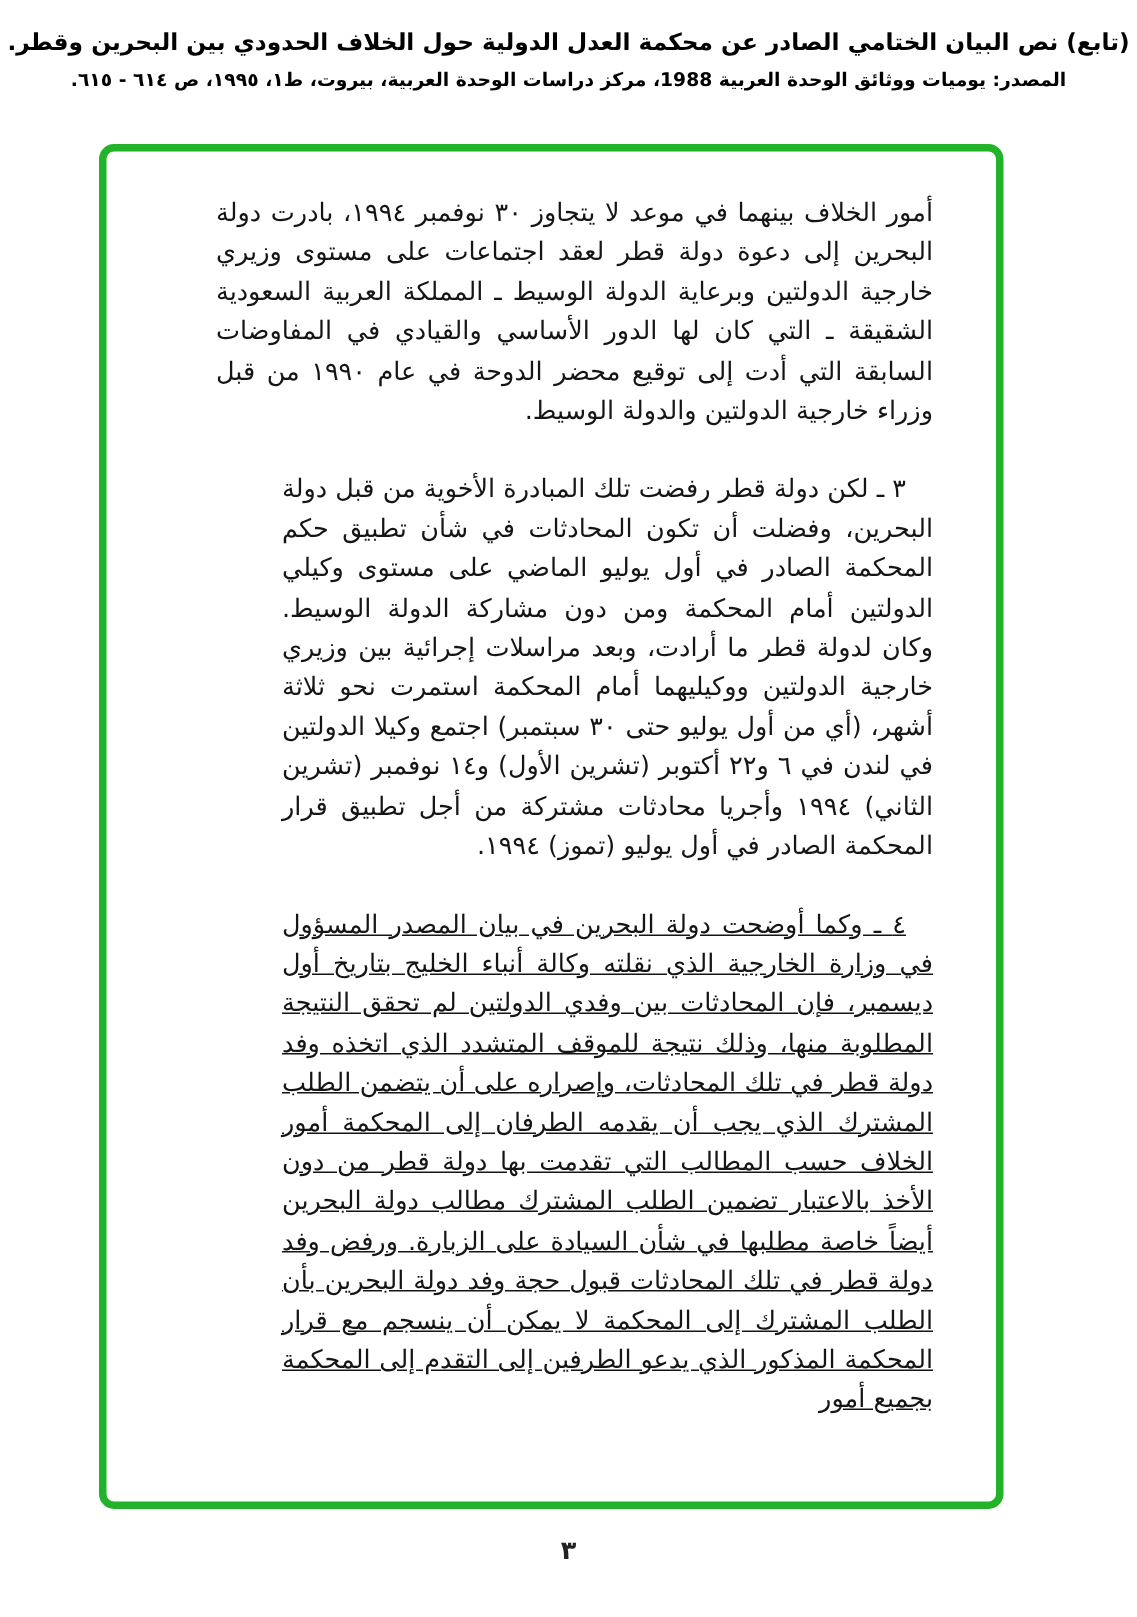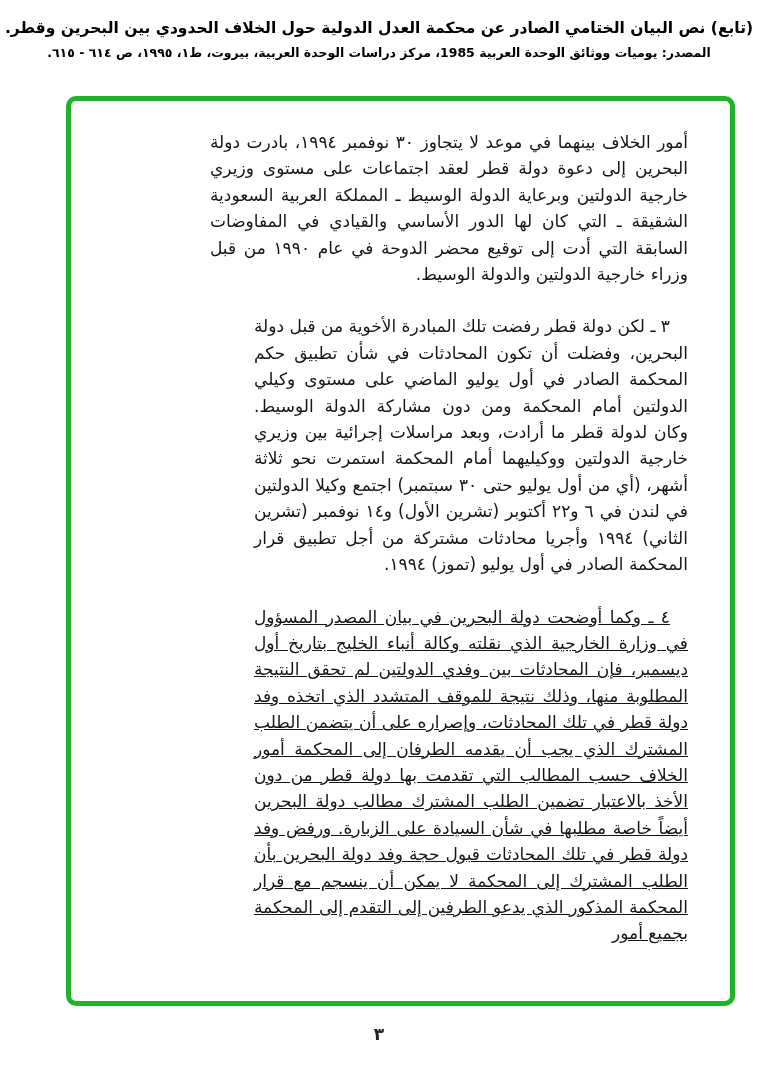--- a/index.html
+++ b/index.html
@@ -30,21 +30,21 @@
   .header-source {
     font-size: 12.5px;
     font-weight: bold;
     margin-top: 4px;
     color: #000000;
   }
   .frame {
     position: absolute;
     left: 66px;
     top: 96px;
-    width: 669px;
+    width: 603px;
     height: 910px;
     border: 5px solid var(--accent, #22b32b);
     border-radius: 10px;
     background: #ffffff;
   }
   .textcol {
     position: absolute;
     top: 28px;
     right: 42px;
     width: 478px;
@@ -69,21 +69,21 @@
     color: #222222;
   }
 </style>
 </head>
 <body>
 
 <div class="page">
 
   <div class="header">
     <div class="header-title">(تابع) نص البيان الختامي الصادر عن محكمة العدل الدولية حول الخلاف الحدودي بين البحرين وقطر.</div>
-    <div class="header-source">المصدر: يوميات ووثائق الوحدة العربية 1985، مركز دراسات الوحدة العربية، بيروت، ط١، ١٩٩٥، ص ٦١٤ - ٦١٥.</div>
+    <div class="header-source">المصدر: يوميات ووثائق الوحدة العربية 1988، مركز دراسات الوحدة العربية، بيروت، ط١، ١٩٩٥، ص ٦١٤ - ٦١٥.</div>
   </div>
 
   <div class="frame">
     <div class="textcol">
       <p class="para">أمور الخلاف بينهما في موعد لا يتجاوز ٣٠ نوفمبر ١٩٩٤، بادرت دولة البحرين إلى دعوة دولة قطر لعقد اجتماعات على مستوى وزيري خارجية الدولتين وبرعاية الدولة الوسيط ـ المملكة العربية السعودية الشقيقة ـ التي كان لها الدور الأساسي والقيادي في المفاوضات السابقة التي أدت إلى توقيع محضر الدوحة في عام ١٩٩٠ من قبل وزراء خارجية الدولتين والدولة الوسيط.</p>
       <p class="para">٣ ـ لكن دولة قطر رفضت تلك المبادرة الأخوية من قبل دولة البحرين، وفضلت أن تكون المحادثات في شأن تطبيق حكم المحكمة الصادر في أول يوليو الماضي على مستوى وكيلي الدولتين أمام المحكمة ومن دون مشاركة الدولة الوسيط. وكان لدولة قطر ما أرادت، وبعد مراسلات إجرائية بين وزيري خارجية الدولتين ووكيليهما أمام المحكمة استمرت نحو ثلاثة أشهر، (أي من أول يوليو حتى ٣٠ سبتمبر) اجتمع وكيلا الدولتين في لندن في ٦ و٢٢ أكتوبر (تشرين الأول) و١٤ نوفمبر (تشرين الثاني) ١٩٩٤ وأجريا محادثات مشتركة من أجل تطبيق قرار المحكمة الصادر في أول يوليو (تموز) ١٩٩٤.</p>
       <p class="para gap-lg">٤ ـ وكما أوضحت دولة البحرين في بيان المصدر المسؤول في وزارة الخارجية الذي نقلته وكالة أنباء الخليج بتاريخ أول ديسمبر، فإن المحادثات بين وفدي الدولتين لم تحقق النتيجة المطلوبة منها، وذلك نتيجة للموقف المتشدد الذي اتخذه وفد دولة قطر في تلك المحادثات، وإصراره على أن يتضمن الطلب المشترك الذي يجب أن يقدمه الطرفان إلى المحكمة أمور الخلاف حسب المطالب التي تقدمت بها دولة قطر من دون الأخذ بالاعتبار تضمين الطلب المشترك مطالب دولة البحرين أيضاً خاصة مطلبها في شأن السيادة على الزبارة. ورفض وفد دولة قطر في تلك المحادثات قبول حجة وفد دولة البحرين بأن الطلب المشترك إلى المحكمة لا يمكن أن ينسجم مع قرار المحكمة المذكور الذي يدعو الطرفين إلى التقدم إلى المحكمة بجميع أمور</p>
     </div>
   </div>
 

